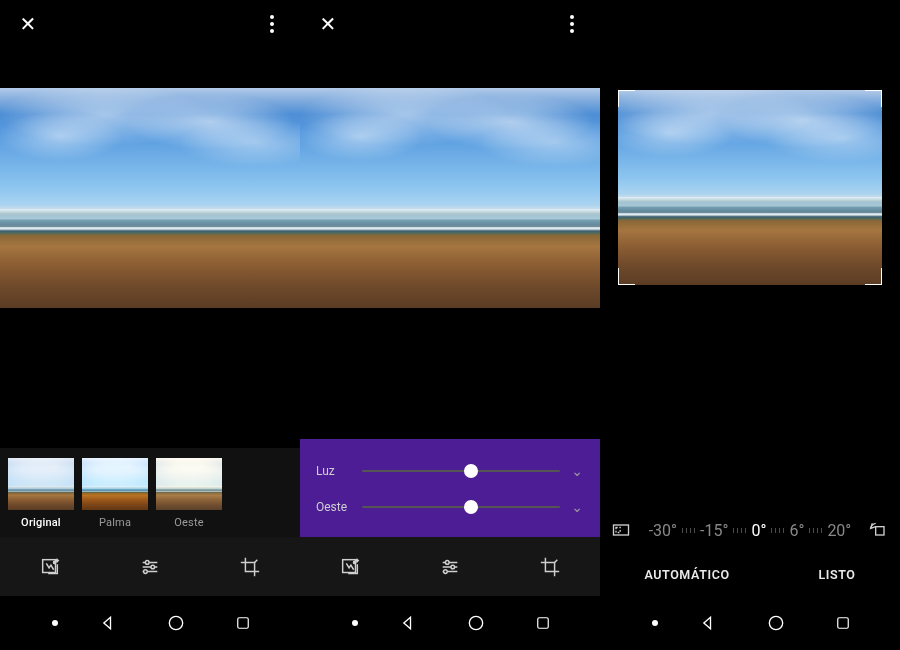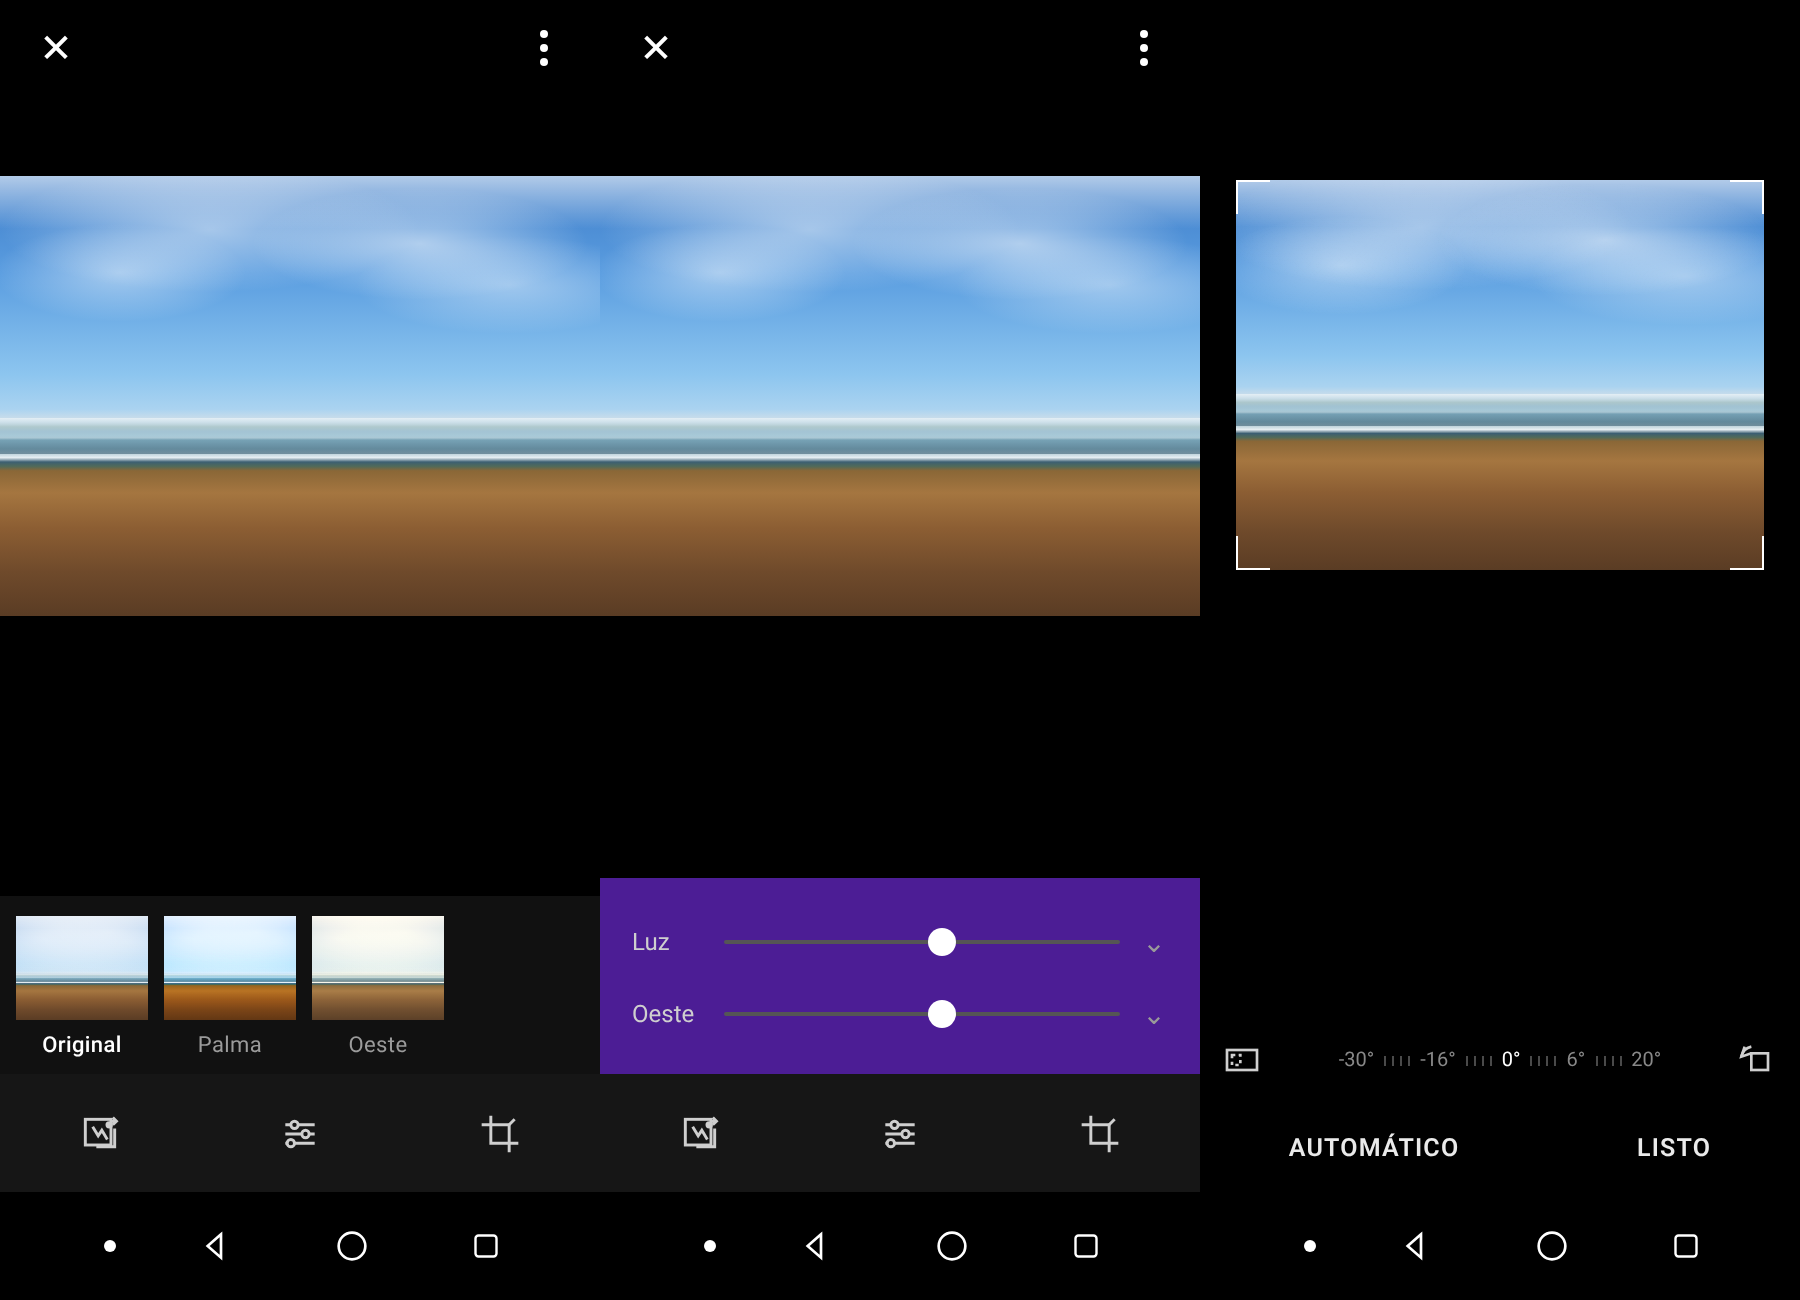--- a/index.html
+++ b/index.html
@@ -58,21 +58,21 @@
   .srow{display:flex;align-items:center;height:36px;gap:10px}
   .srow .slabel{color:#cfcfcf;font-size:12px;width:36px}
   .track{flex:1;height:2px;background:#555;border-radius:2px;position:relative}
   .thumb{position:absolute;top:50%;width:14px;height:14px;border-radius:50%;background:#fff;transform:translate(-50%,-50%)}
   .chev{color:#9a9a9a;font-size:14px;width:14px;text-align:center}
 
   
   .anglebar{position:absolute;left:0;right:0;bottom:98px;height:44px;display:flex;align-items:center;justify-content:space-between;padding:0 10px}
   .anglescale{flex:1;display:flex;align-items:center;justify-content:center;gap:3px;position:relative}
   .tick{width:1px;height:5px;background:#4a4a4a}
-  .tick.lbl{background:none;color:#888;font-size:10px;width:auto;height:auto;margin:0 2px}
+  .tick.lbl{background:none;color:#888;font-size:16px;width:auto;height:auto;margin:0 2px}
   .tick.center{color:#fff}
   .aspecticon,.rotateicon{color:#cfcfcf;width:22px;height:22px;display:flex;align-items:center;justify-content:center}
   .p3actions{position:absolute;left:0;right:0;bottom:54px;height:44px;display:flex;align-items:center;justify-content:space-around}
   .actbtn{color:#eaeaea;font-size:12.5px;font-weight:600;letter-spacing:.6px;cursor:pointer}
 
   
   .navbar{position:absolute;left:0;right:0;bottom:0;height:54px;background:#000;display:flex;align-items:center;justify-content:space-evenly}
   .navbar .dot{width:6px;height:6px;background:#fff;border-radius:50%;margin-left:6px;margin-right:-6px}
   .navicon{color:#fff;width:22px;height:22px;display:flex;align-items:center;justify-content:center}
   .navbar svg{display:block}
@@ -261,21 +261,21 @@
           <rect x="3" y="6" width="18" height="12"></rect>
           <rect x="6" y="9" width="5" height="6" stroke-dasharray="2 2"></rect>
         </svg>
     </div>
     <div class="anglescale">
       <span class="tick lbl">-30°</span>
       <span class="tick"></span>
         <span class="tick"></span>
         <span class="tick"></span>
         <span class="tick"></span>
-      <span class="tick lbl">-16°</span>
+      <span class="tick lbl">-15°</span>
       <span class="tick"></span>
         <span class="tick"></span>
         <span class="tick"></span>
         <span class="tick"></span>
       <span class="tick lbl center">0°</span>
       <span class="tick"></span>
         <span class="tick"></span>
         <span class="tick"></span>
         <span class="tick"></span>
       <span class="tick lbl">6°</span>

